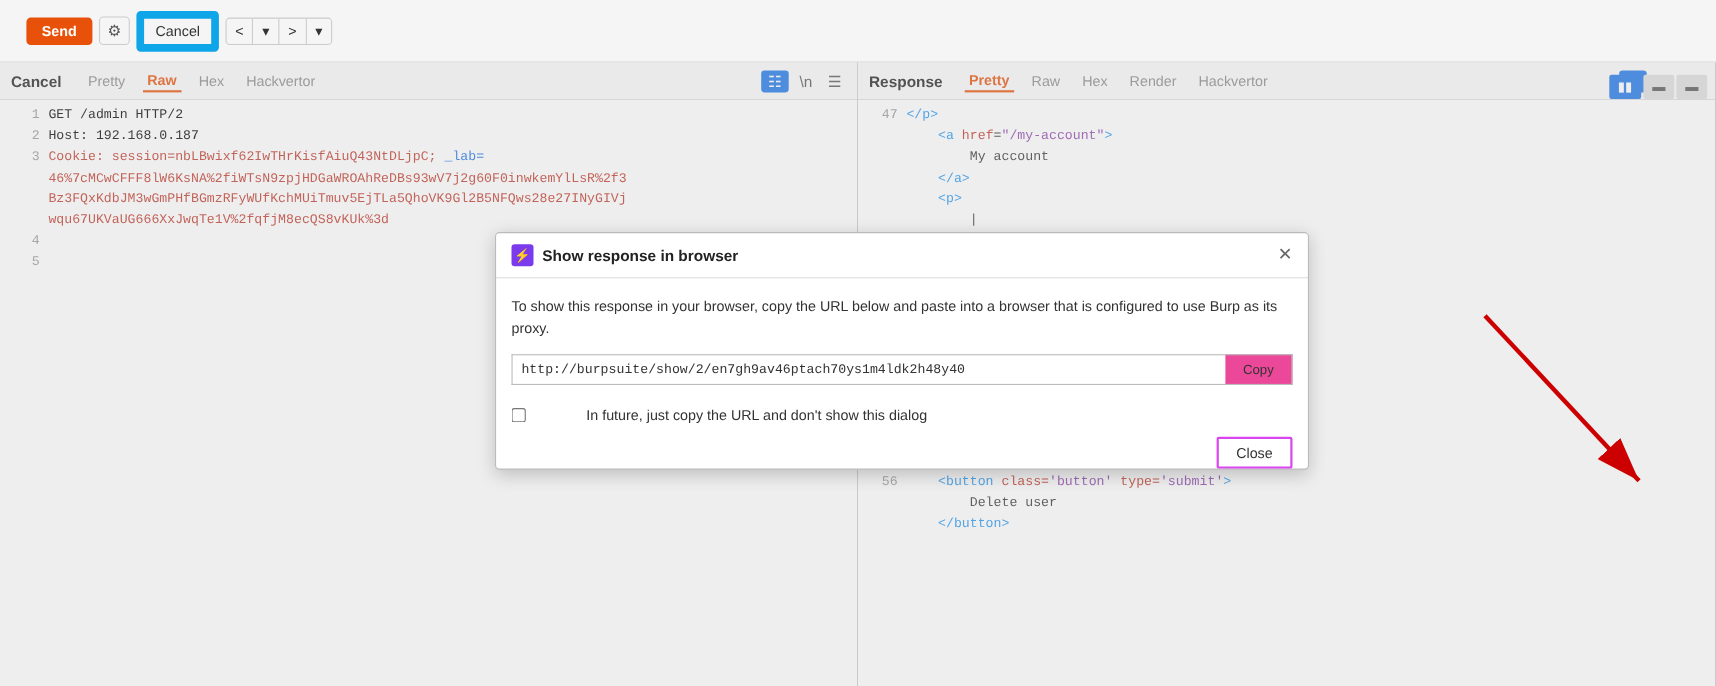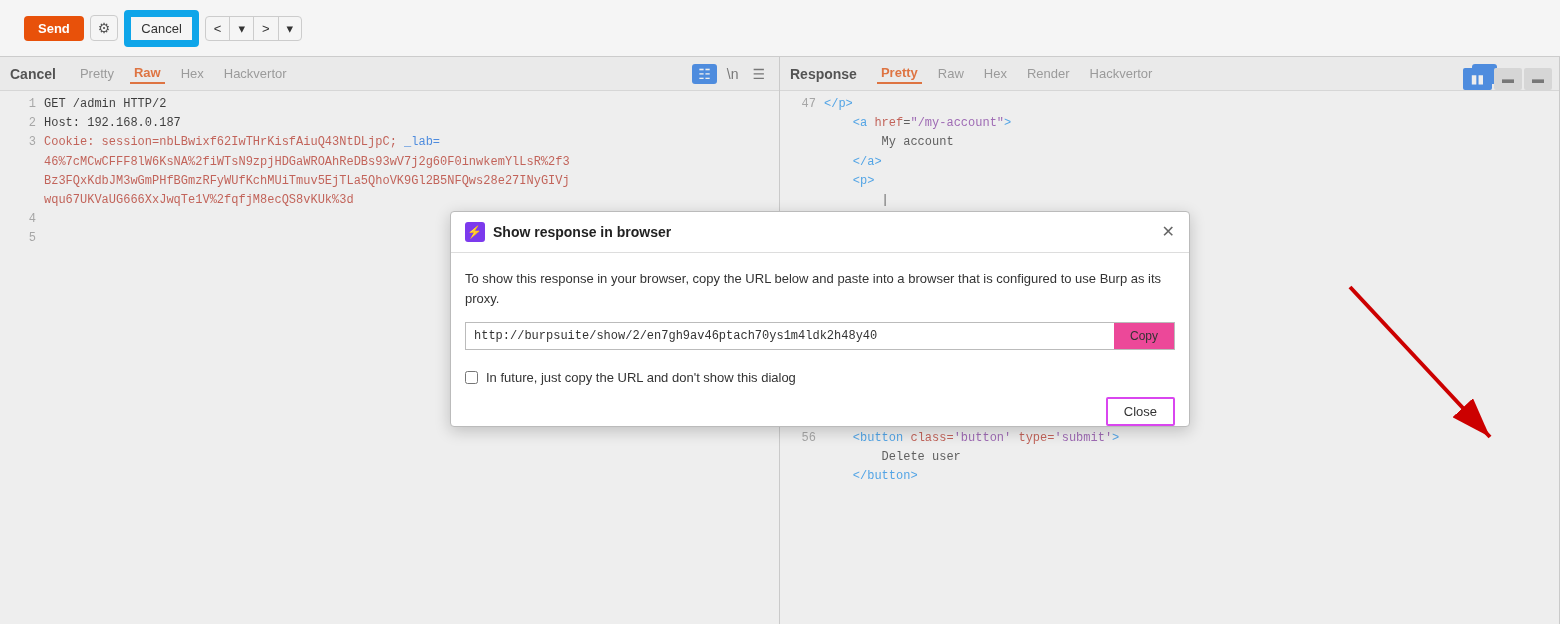--- a/index.html
+++ b/index.html
@@ -118,21 +118,21 @@
       padding: 6px 8px; font-size: 12px; font-family: 'Courier New', monospace;
       color: #333; outline: none;
     }
     .dialog-copy-btn {
       background: #ec4899; border: 1px solid #bbb; padding: 6px 16px;
       cursor: pointer; font-size: 12px; color: #333; font-weight: normal;
       border-left: none;
     }
     .dialog-checkbox-row { display: flex; align-items: center; gap: 8px; margin-bottom: 12px; }
     .dialog-checkbox { width: 13px; height: 13px; cursor: pointer; }
-    .dialog-checkbox-label { font-size: 13px; color: #333; }
+    .dialog-checkbox-label { font-size: 13px; color: #333; margin-left: 47px; }
     .dialog-close-btn {
       float: right; background: white; border: 2px solid #d946ef;
       padding: 5px 16px; cursor: pointer; font-size: 13px; color: #333;
       border-radius: 2px;
     }
 
     
     .red-arrow {
       position: absolute; right: 10px; top: 290px; pointer-events: none; z-index: 50;
     }

